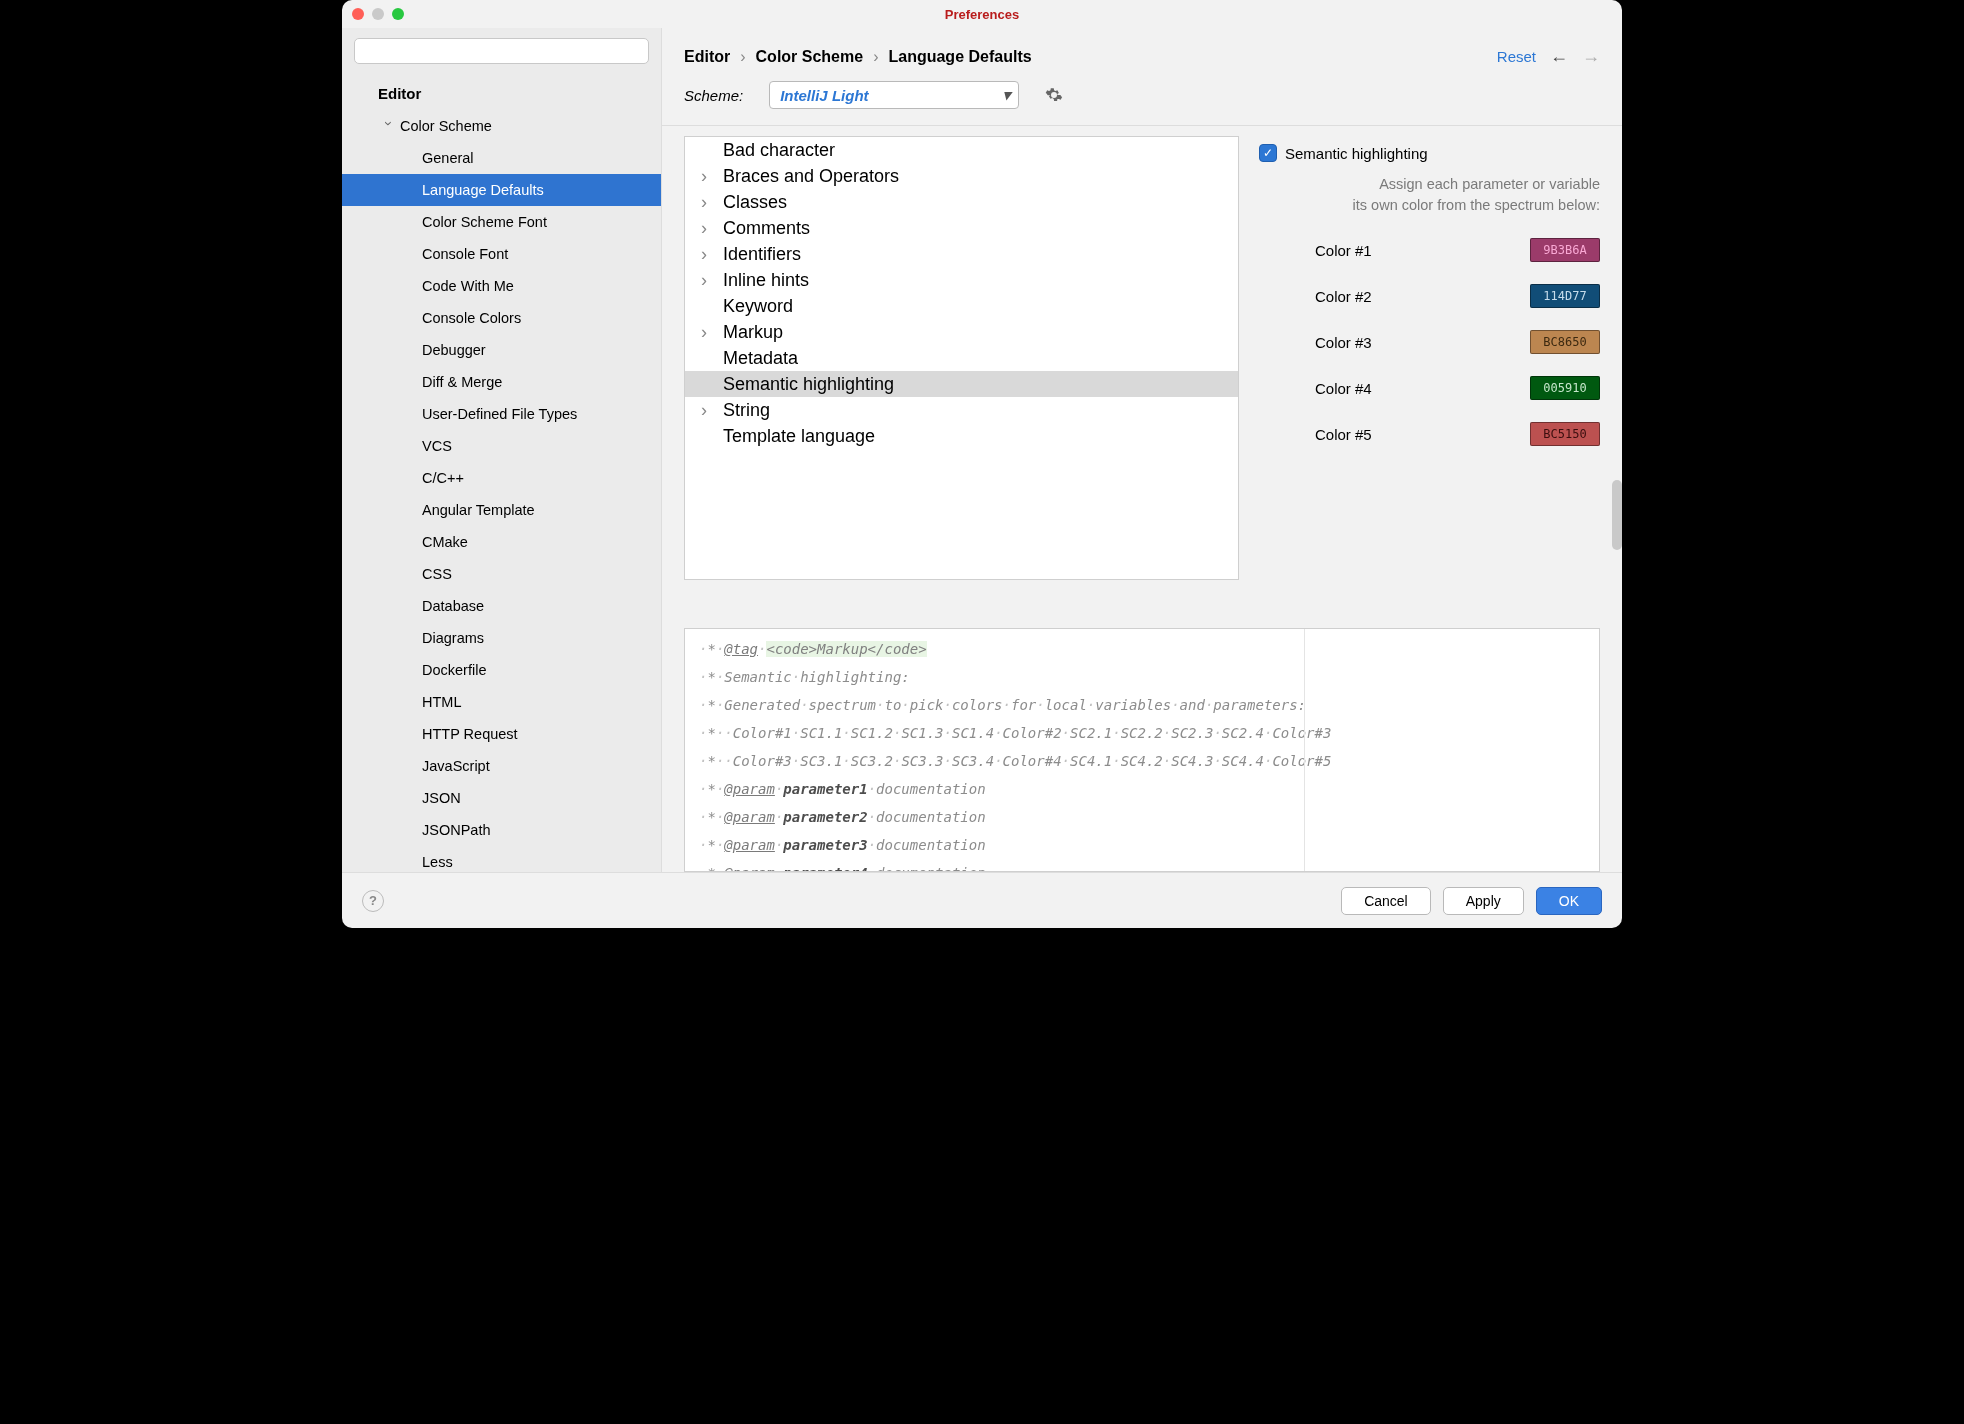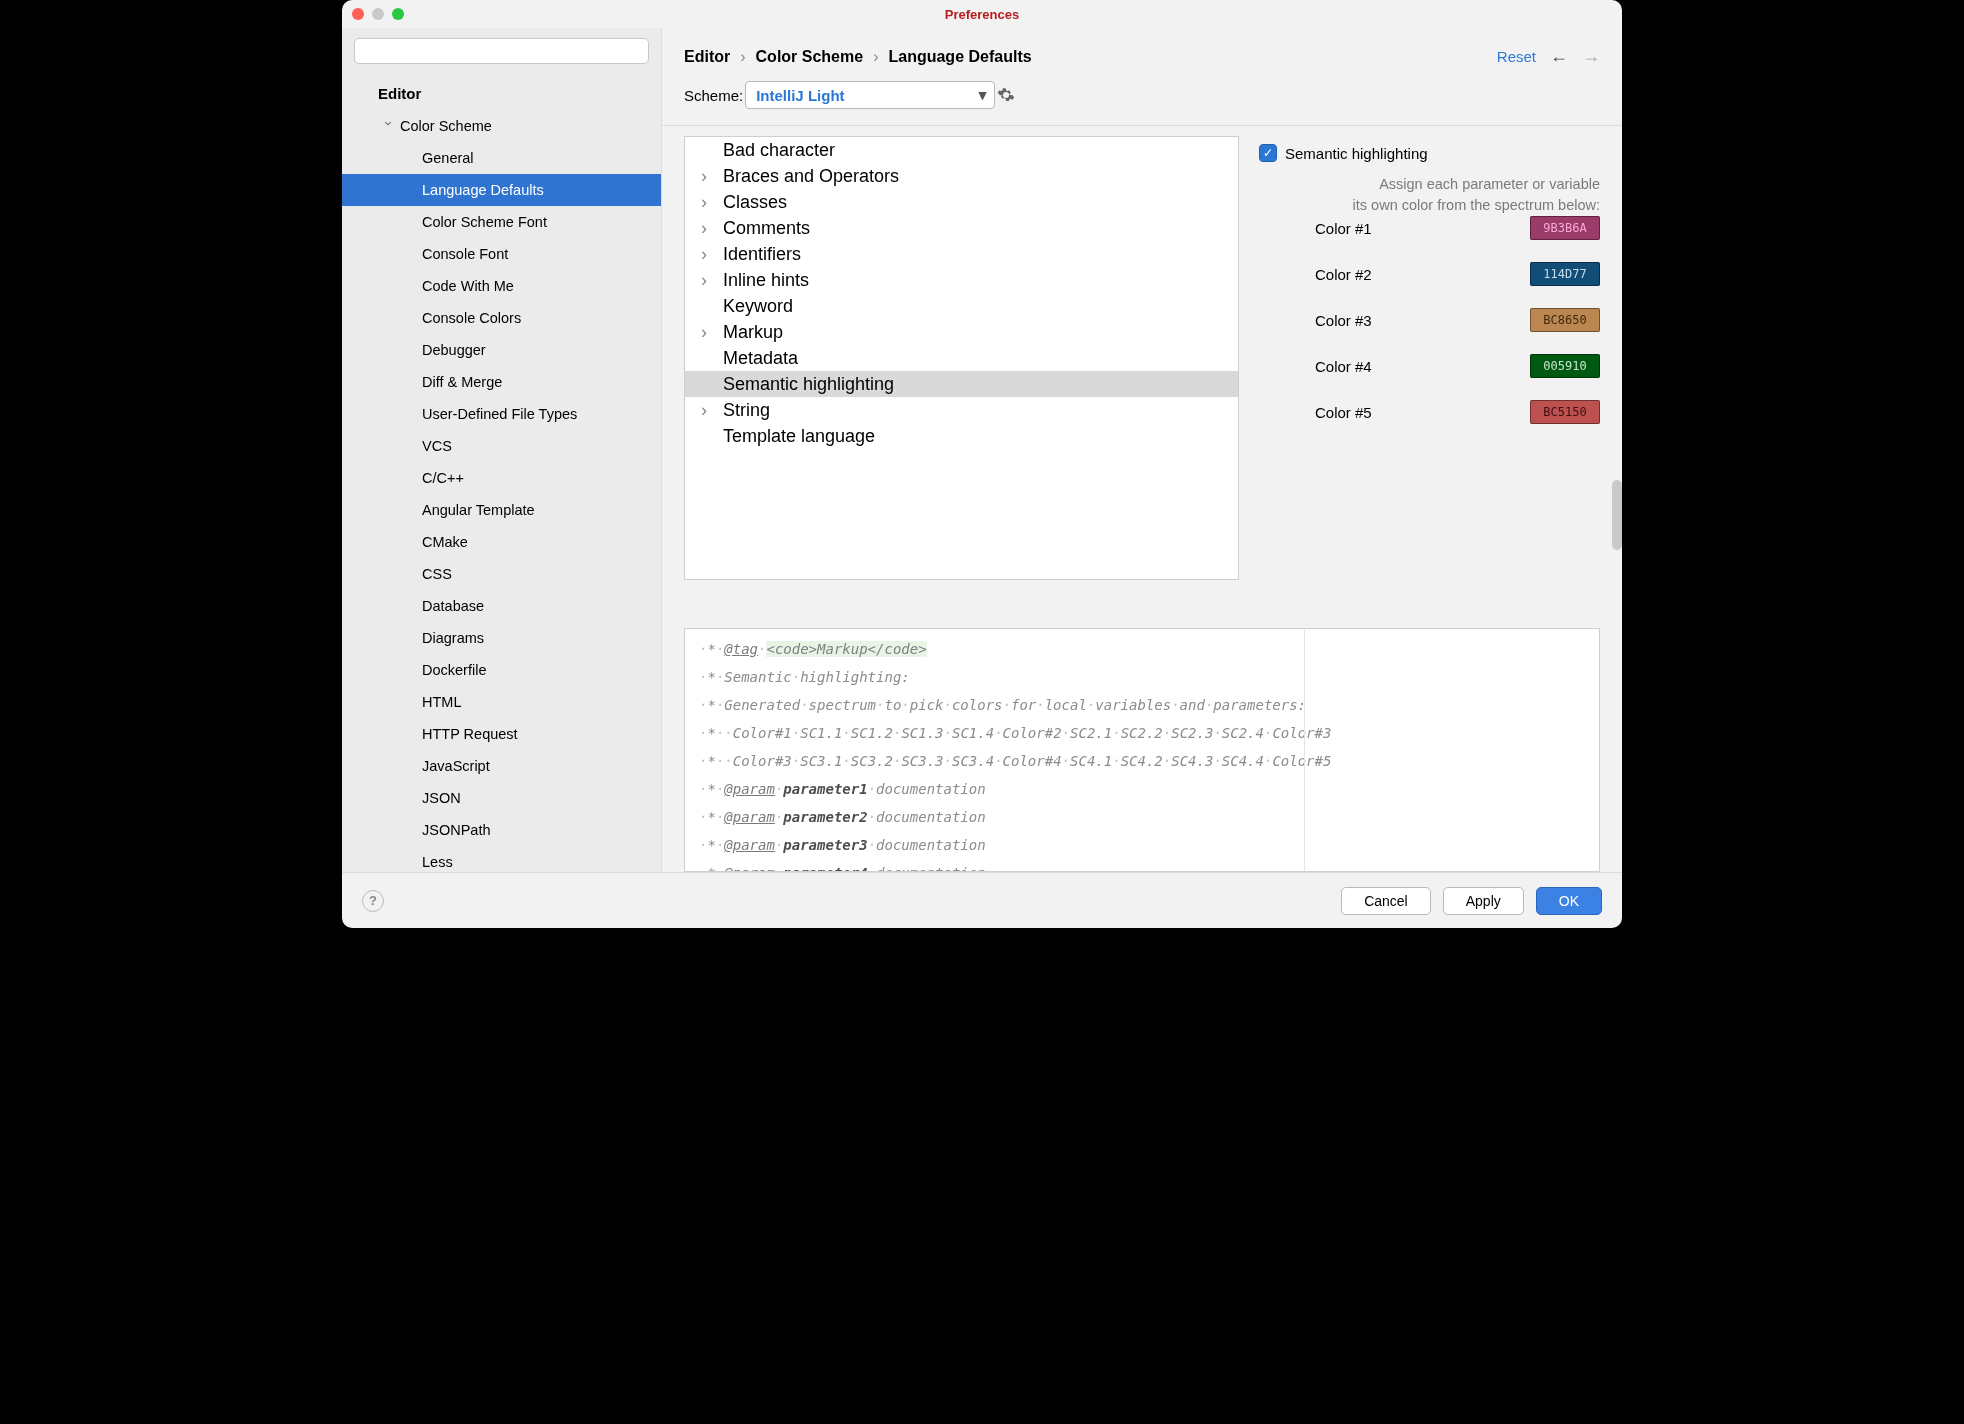--- a/index.html
+++ b/index.html
@@ -99,22 +99,23 @@
   }
   .breadcrumb { font-size: 16px; display: flex; align-items: center; gap: 10px; }
   .breadcrumb .bc { font-weight: 700; }
   .breadcrumb .sep { color: #888; font-weight: 400; }
   .header-actions { display: flex; align-items: center; gap: 14px; }
   .reset { color: #2c77d4; font-size: 15px; cursor: pointer; font-weight: 500; }
   .navarrow { font-size: 18px; color: #aaa; }
   .navarrow.enabled { color: #444; cursor: pointer; }
   .scheme-row {
     padding: 0 22px 16px;
-    display: flex; align-items: center; gap: 2px;
+    display: flex; align-items: center; gap: 26px;
     border-bottom: 1px solid #ddd;
+    font-style: italic;
   }
   .scheme-label { font-size: 15px; }
   .scheme-select {
     width: 250px; height: 28px;
     border: 1px solid #b9b9b9; border-radius: 4px;
     background: #fff; padding: 0 28px 0 10px;
     color: #2c77d4; font-weight: 600; font-size: 15px;
     display: flex; align-items: center; position: relative;
     cursor: default;
   }
@@ -156,21 +157,21 @@
     width: 18px; height: 18px; border-radius: 4px;
     background: #2c77d4; border: 1px solid #1f5fb0;
     display: inline-flex; align-items: center; justify-content: center;
     color: #fff; font-size: 12px;
   }
   .sem-desc {
     margin-top: 12px; color: #7a7a7a; font-size: 14.5px;
     line-height: 1.45;
     text-align: right;
   }
-  .color-list { padding-left: 56px; }
+  .color-list { margin-top: 22px; padding-left: 56px; }
   .color-row {
     display: flex; align-items: center; justify-content: space-between;
     max-width: 300px;
     margin-bottom: 22px;
   }
   .color-label { font-size: 15px; }
   .swatch {
     width: 70px; height: 24px; border-radius: 2px;
     display: flex; align-items: center; justify-content: center;
     font-family: "Menlo","Consolas",monospace; font-size: 12px;

